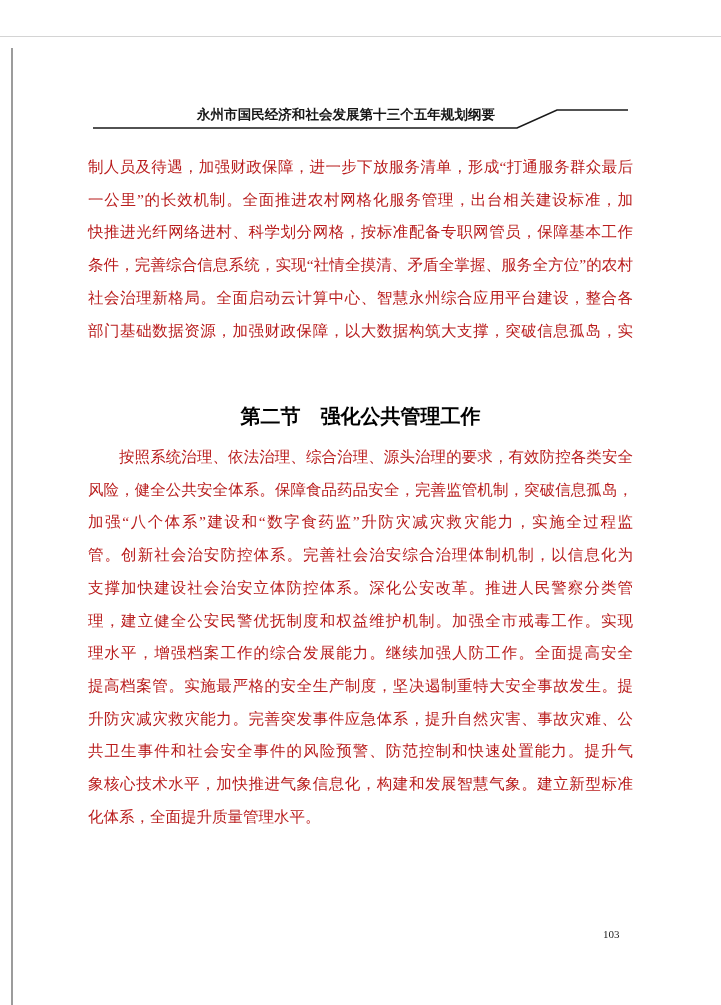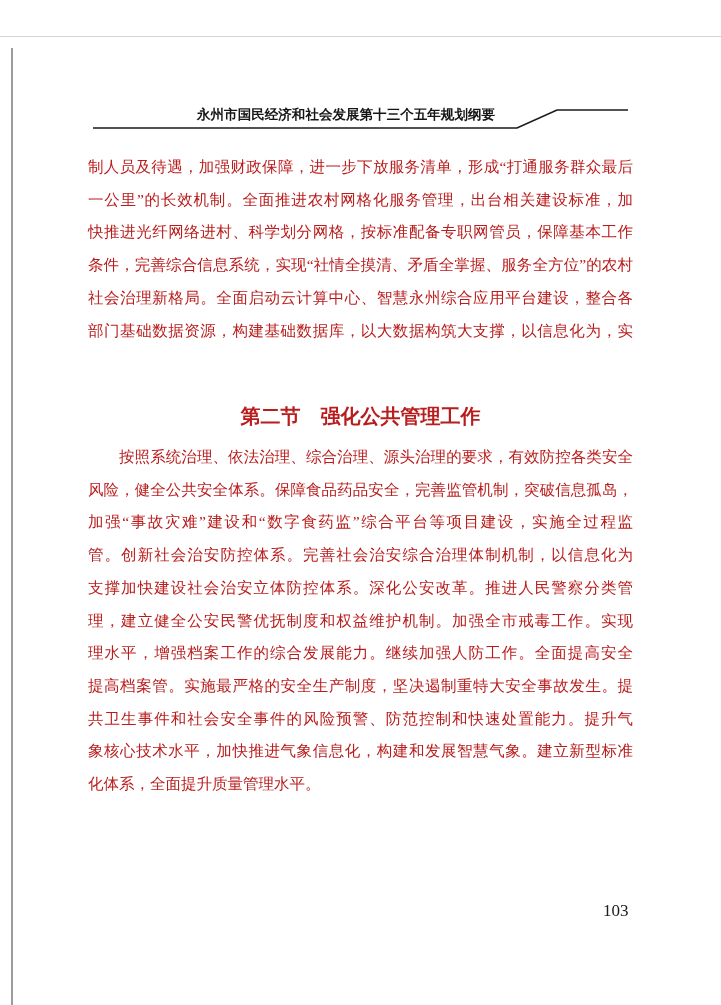--- a/index.html
+++ b/index.html
@@ -67,27 +67,27 @@
   .section-heading {
     position: absolute;
     left: 88px;
     top: 366px;
     width: 545px;
     text-align: center;
     font-family: "Liberation Sans", sans-serif;
     font-weight: bold;
     font-size: 20px;
     line-height: 27px;
-    color: #b91c1c;
+    color: #000000;
   }
   .page-number {
     position: absolute;
     left: 603px;
-    top: 864px;
-    font-size: 17px;
+    top: 888px;
+    font-size: 11px;
     line-height: 19px;
     color: #1b1b1b;
     text-align: right;
   }
 </style>
 </head>
 <body>
 
 <div class="page">
 
@@ -98,34 +98,35 @@
   </svg>
 
   <div class="header-title">永州市国民经济和社会发展第十三个五年规划纲要</div>
 
   <div class="para para-1">
     <div class="line">制人员及待遇，加强财政保障，进一步下放服务清单，形成“打通服务群众最后</div>
     <div class="line">一公里”的长效机制。全面推进农村网格化服务管理，出台相关建设标准，加</div>
     <div class="line">快推进光纤网络进村、科学划分网格，按标准配备专职网管员，保障基本工作</div>
     <div class="line">条件，完善综合信息系统，实现“社情全摸清、矛盾全掌握、服务全方位”的农村</div>
     <div class="line">社会治理新格局。全面启动云计算中心、智慧永州综合应用平台建设，整合各</div>
-    <div class="line">部门基础数据资源，构建基础数据库，以大数据构筑大支撑，以信息化为，实</div>
+    <div class="line">部门基础数据资源，加强财政保障，以大数据构筑大支撑，突破信息孤岛，实</div>
   </div>
 
   <div class="section-heading">第二节　强化公共管理工作</div>
 
   <div class="para para-2">
     <div class="line indent">按照系统治理、依法治理、综合治理、源头治理的要求，有效防控各类安全</div>
     <div class="line">风险，健全公共安全体系。保障食品药品安全，完善监管机制，突破信息孤岛，</div>
-    <div class="line">加强“事故灾难”建设和“数字食药监”综合平台等项目建设，实施全过程监</div>
+    <div class="line">加强“八个体系”建设和“数字食药监”升防灾减灾救灾能力，实施全过程监</div>
     <div class="line">管。创新社会治安防控体系。完善社会治安综合治理体制机制，以信息化为</div>
     <div class="line">支撑加快建设社会治安立体防控体系。深化公安改革。推进人民警察分类管</div>
     <div class="line">理，建立健全公安民警优抚制度和权益维护机制。加强全市戒毒工作。实现</div>
     <div class="line">理水平，增强档案工作的综合发展能力。继续加强人防工作。全面提高安全</div>
     <div class="line">提高档案管。实施最严格的安全生产制度，坚决遏制重特大安全事故发生。提</div>
+    <div class="line">升防灾减灾救灾能力。完善突发事件应急体系，提升自然灾害、事故灾难、公</div>
     <div class="line">共卫生事件和社会安全事件的风险预警、防范控制和快速处置能力。提升气</div>
     <div class="line">象核心技术水平，加快推进气象信息化，构建和发展智慧气象。建立新型标准</div>
     <div class="line last">化体系，全面提升质量管理水平。</div>
   </div>
 
   <div class="page-number">103</div>
 
 </div>
 
 </body></html>

